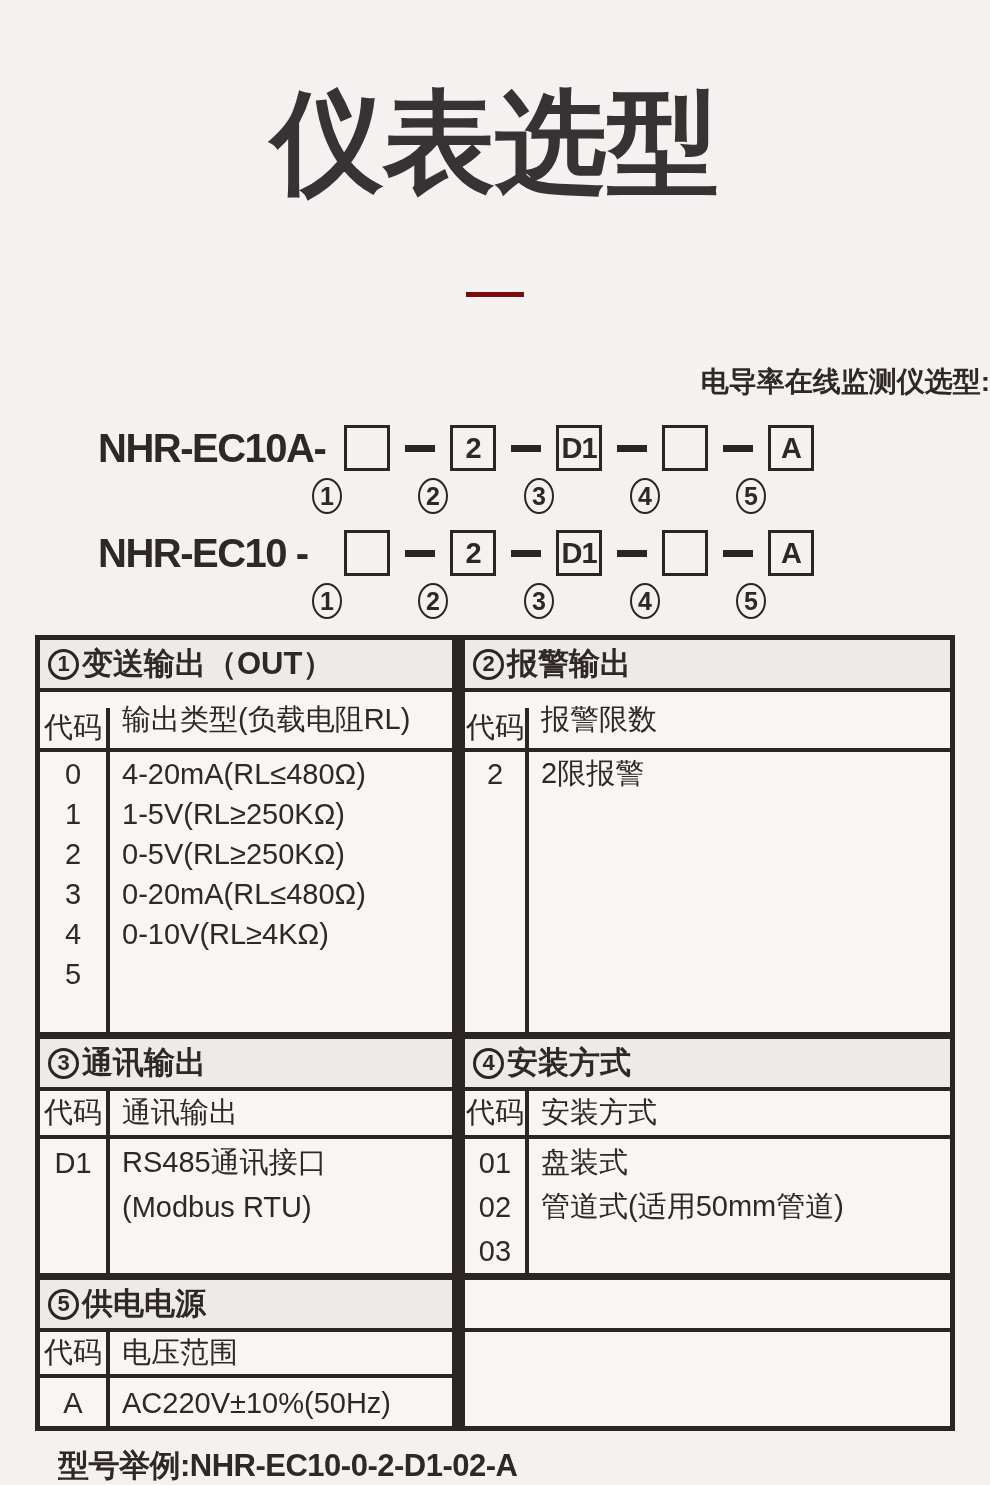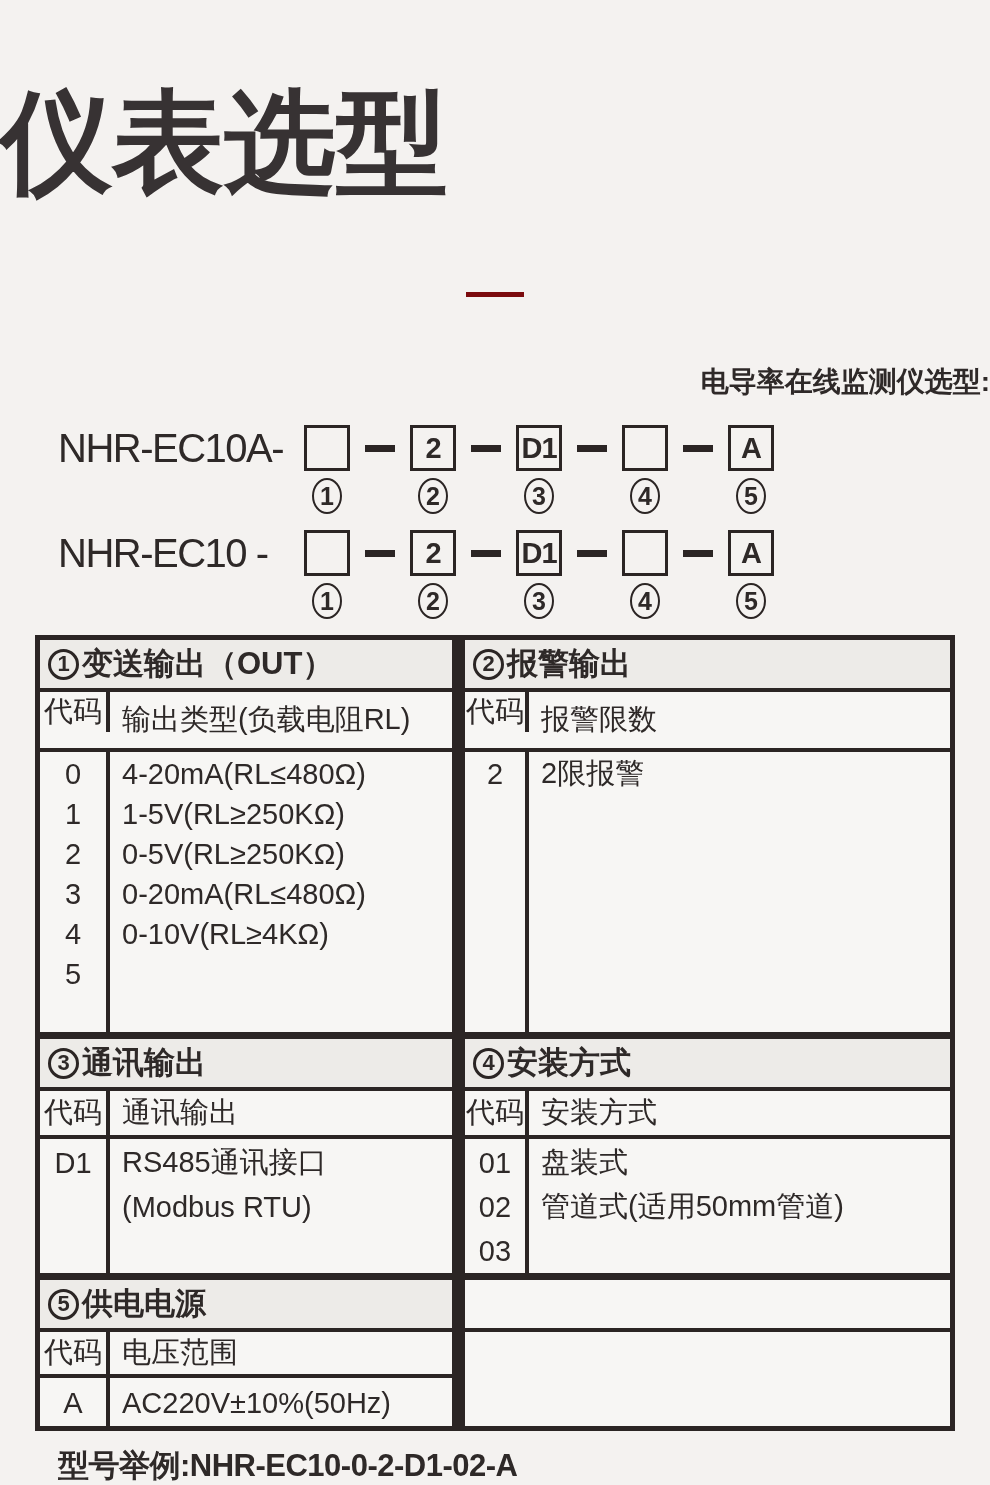--- a/index.html
+++ b/index.html
@@ -17,40 +17,42 @@
     background:var(--bg);
     color:var(--ink);
     font-family:"Liberation Sans","DejaVu Sans",sans-serif;
     overflow:hidden;
   }
   .title{
     padding-top:86px;
     font-size:112px;
     line-height:1.02;
     font-weight:800;
+    text-align:center;
     letter-spacing:0px;
     color:#373233;
   }
   .redline{
     width:58px;height:5px;
     background:var(--red);
     margin:92px auto 0;
   }
   .subtitle{
     margin:66px 0 0 58px;
     font-size:28px;
     font-weight:700;
     text-align:right;
   }
   .model-area{margin:24px 0 0 58px;}
   .model-row{display:flex;align-items:center;height:46px;}
   .model-label{
     width:246px;flex:0 0 246px;
-    font-size:40px;font-weight:400;letter-spacing:-1.5px;
+    font-size:40px;font-weight:700;letter-spacing:-1.5px;
     white-space:nowrap;
+    margin-left:40px;
   }
   .slot-box{
     width:46px;height:46px;flex:0 0 46px;
     border:3px solid var(--bord);
     display:flex;align-items:center;justify-content:center;
     font-size:29px;font-weight:600;letter-spacing:-1px;
     background:transparent;
   }
   .dashgap{width:60px;flex:0 0 60px;display:flex;align-items:center;justify-content:center;}
   .bar{width:30px;height:7px;background:var(--bord);}
@@ -85,21 +87,21 @@
     background:var(--head);
     border-bottom:4px solid var(--bord);
     font-size:31px;font-weight:800;
   }
   .hcirc{
     width:31px;height:31px;flex:0 0 31px;
     border:3px solid var(--bord);border-radius:50%;
     display:inline-flex;align-items:center;justify-content:center;
     font-size:22px;font-weight:700;margin-right:3px;
   }
-  .sub-row{display:flex;border-bottom:4px solid var(--bord);}
+  .sub-row{display:flex;border-bottom:4px solid var(--bord);align-items:flex-end;}
   .code-h{
     display:flex;align-items:center;justify-content:center;
     font-size:29px;height:40px;
   }
   .desc-h{flex:1;display:flex;align-items:center;padding-left:12px;font-size:29px;height:56px;}
   .s34 .code-h,.s34 .desc-h{height:44px;}
   .s5 .code-h,.s5 .desc-h{height:42px;}
   .body-flex{display:flex;flex:1;}
   .code-list{display:flex;flex-direction:column;border-right:4px solid var(--bord);padding-top:2px;}
   .left .code-h,.left .code-list{width:70px;flex:0 0 70px;}

